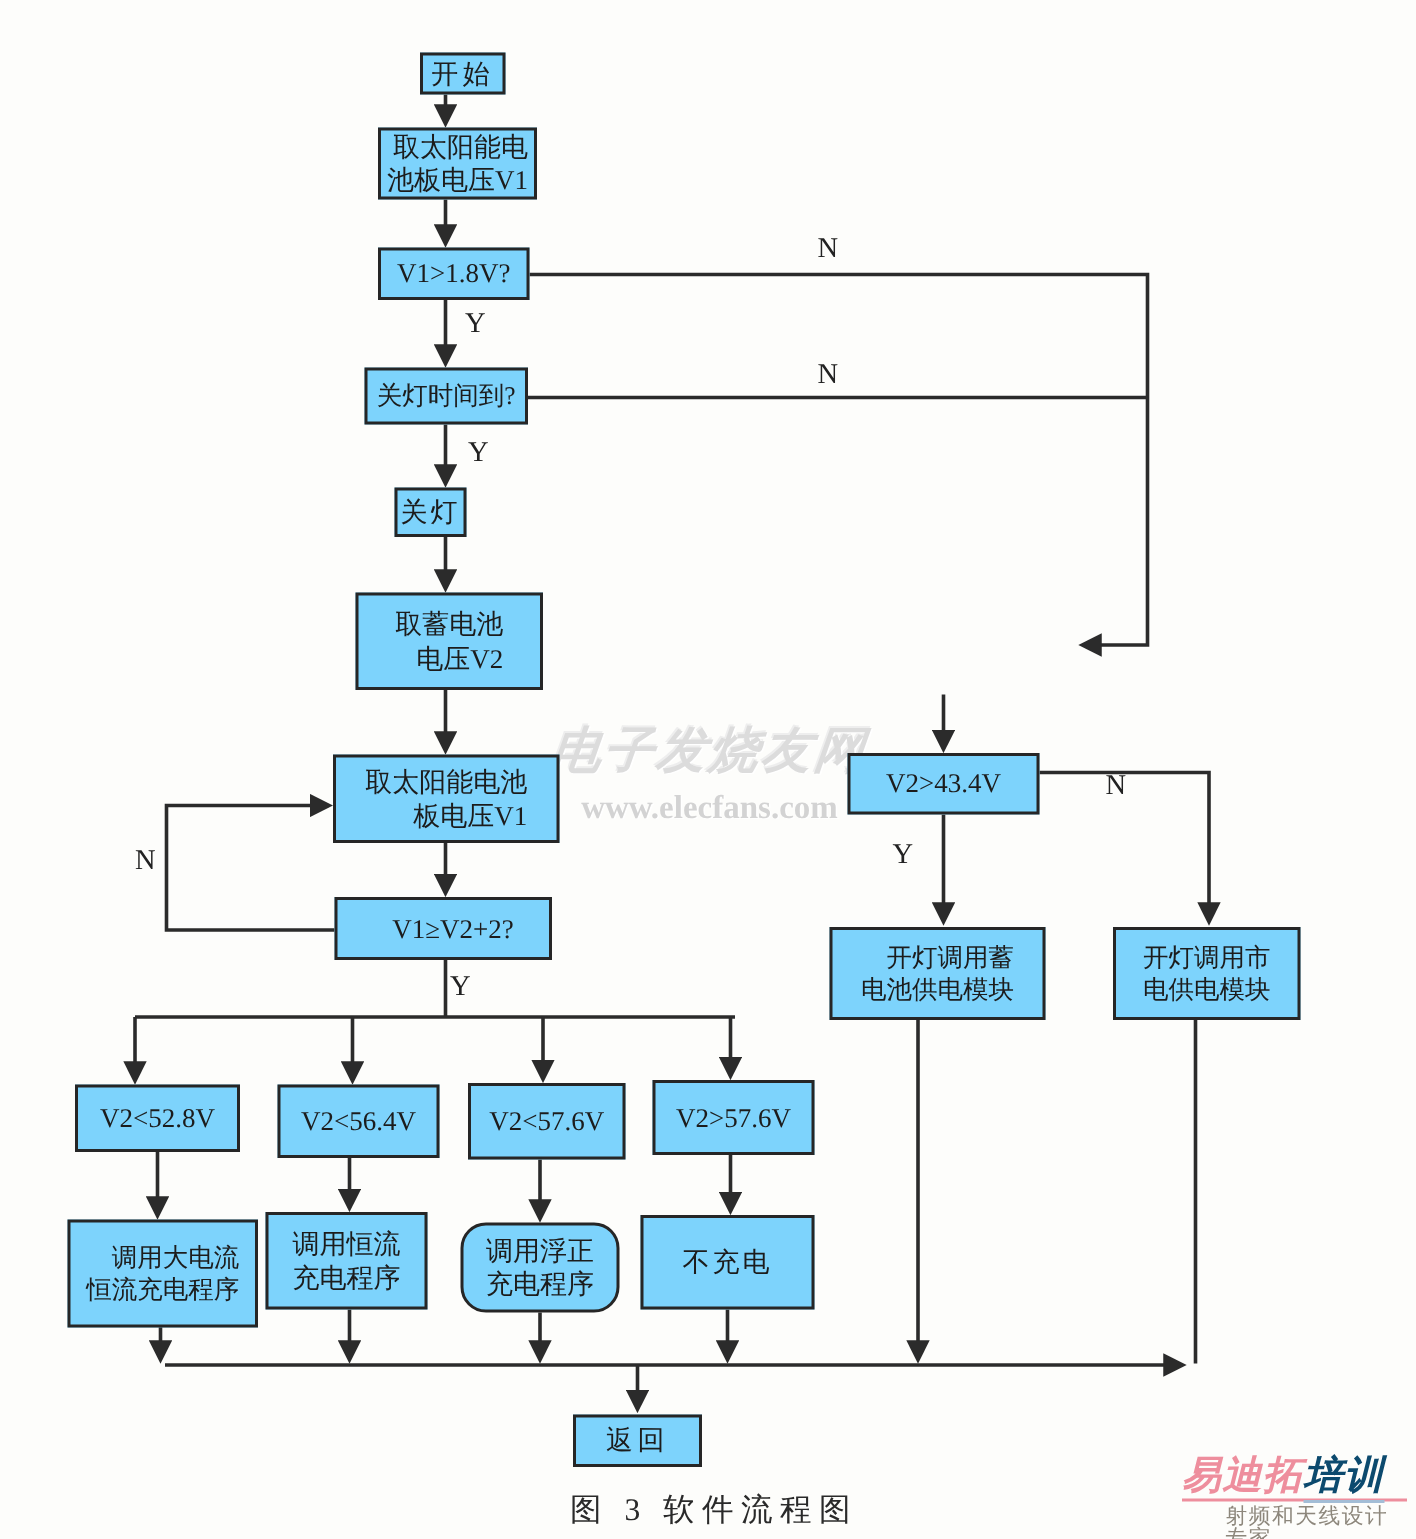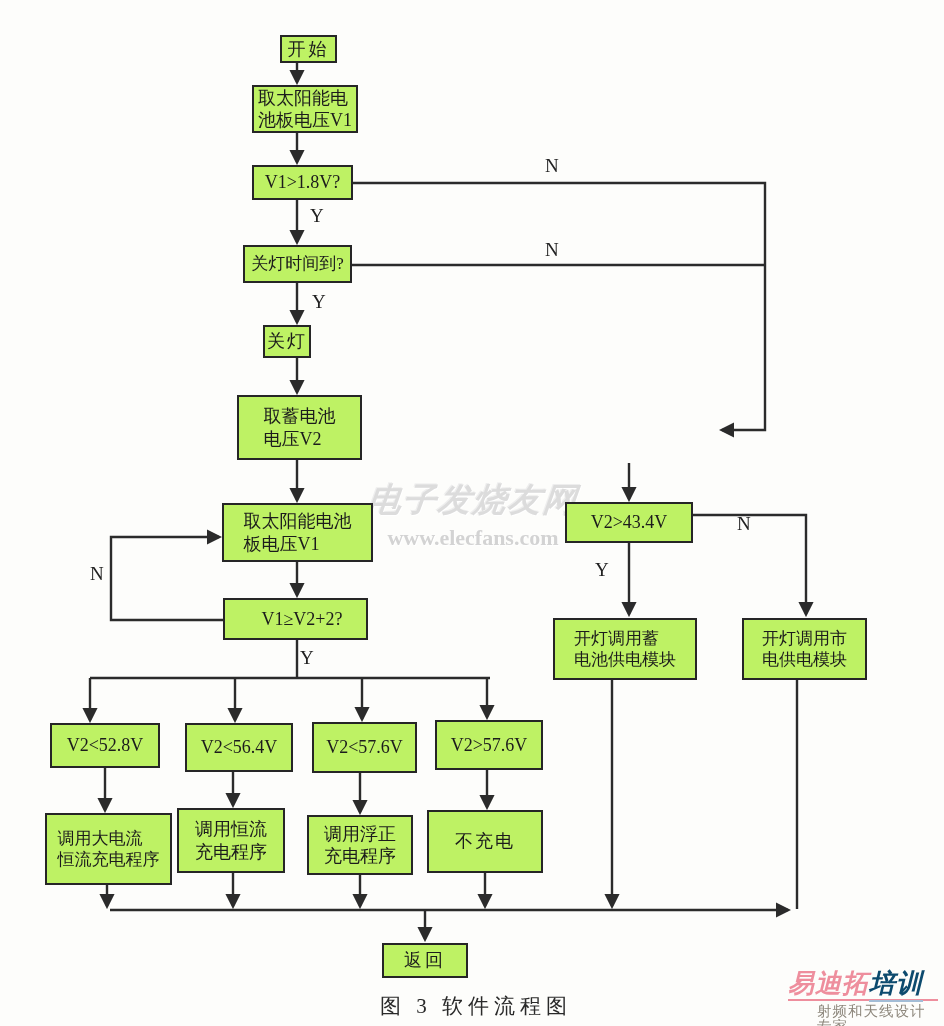--- a/index.html
+++ b/index.html
@@ -3,22 +3,22 @@
 <meta charset="utf-8">
 <style>
   html,body{margin:0;padding:0;background:#ffffff;}
   #stage{
     position:relative;width:944px;height:1026px;background:#fdfdfb;
     font-family:"Liberation Serif","DejaVu Serif",serif;color:#1c1c1c;overflow:hidden;
   }
   #wires{position:absolute;left:0;top:0;pointer-events:none;}
   .node{
     position:absolute;display:flex;align-items:center;justify-content:center;
-    border:2px solid #262626;background:#bef264;box-sizing:border-box;
-    text-align:left;white-space:pre-line;line-height:1.25;font-size:18px;
+    border:2px solid #262626;background:#7dd3fc;box-sizing:border-box;
+    text-align:right;white-space:pre-line;line-height:1.25;font-size:18px;
     z-index:2;
   }
   .edge-label{
     position:absolute;font-size:19px;color:#222;z-index:3;line-height:1;
   }
   .watermark{
     position:absolute;left:368px;top:478px;width:210px;text-align:center;
     color:#dcdcdc;z-index:1;user-select:none;
   }
   .watermark .wm1{
@@ -125,21 +125,21 @@
   <div class="node" style="left:312px;top:722px;width:105px;height:51px;">V2&lt;57.6V</div>
 
   <div class="node" style="left:435px;top:720px;width:108px;height:50px;">V2&gt;57.6V</div>
 
   <div class="node" style="left:45px;top:813px;width:127px;height:72px;font-size:17px;">调用大电流
 恒流充电程序</div>
 
   <div class="node" style="left:177px;top:808px;width:108px;height:65px;">调用恒流
 充电程序</div>
 
-  <div class="node" style="left:307px;top:815px;width:106px;height:60px;">调用浮正
+  <div class="node" style="left:307px;top:815px;width:106px;height:60px;border-radius:17px;">调用浮正
 充电程序</div>
 
   <div class="node" style="left:427px;top:810px;width:116px;height:63px;letter-spacing:2px;">不充电</div>
 
 
   <div class="node" style="left:565px;top:502px;width:128px;height:41px;">V2&gt;43.4V</div>
 
   <div class="node" style="left:553px;top:618px;width:144px;height:62px;font-size:17px;">开灯调用蓄
 电池供电模块</div>
 

